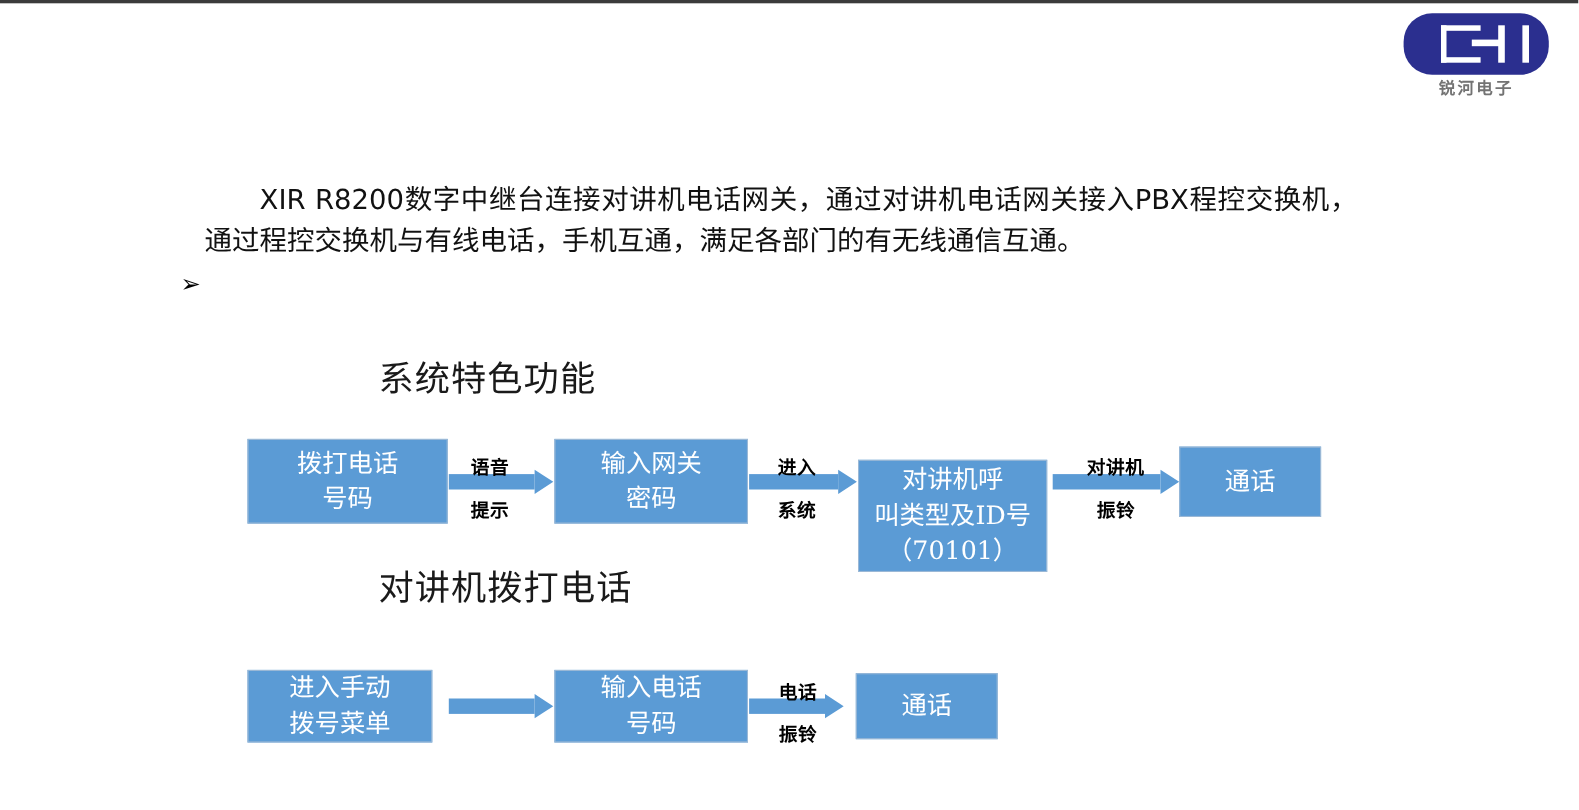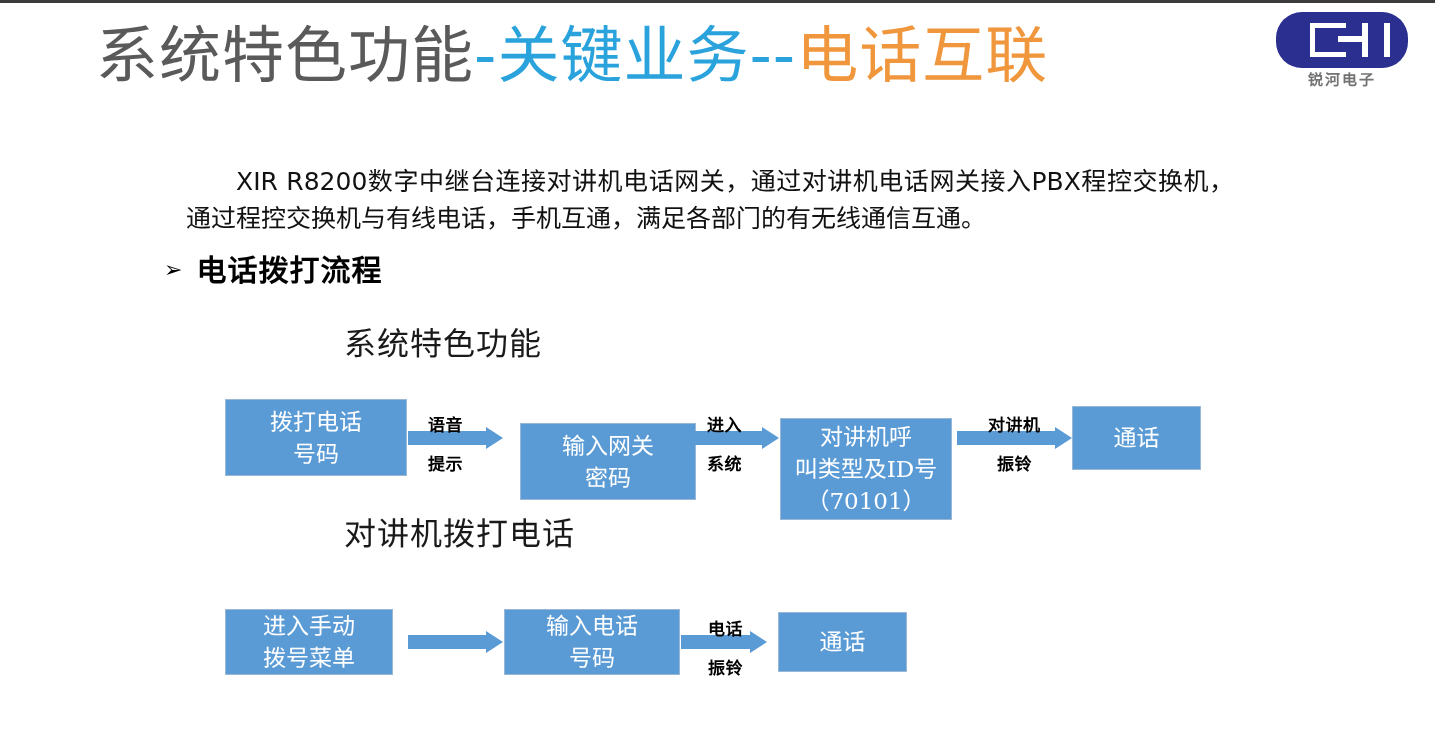--- a/index.html
+++ b/index.html
@@ -209,56 +209,54 @@
     letter-spacing: 0.5px;
   }
 </style>
 </head>
 <body>
 
 <div class="slide">
 
   <div class="top-rule"></div>
 
-  <div class="title"><span class="seg-gray">系统特色功能</span><span class="seg-blue">-关键业务--</span><span class="seg-orange">电话互联</span></div>
 
   <div class="logo">
     <div class="logo-mark">
       <div class="logo-c"></div>
       <div class="logo-h-bar"></div>
       <div class="logo-i"></div>
       <div class="logo-i2"></div>
     </div>
     <div class="logo-text">锐河电子</div>
   </div>
 
   <div class="body-para">XIR R8200数字中继台连接对讲机电话网关，通过对讲机电话网关接入PBX程控交换机，通过程控交换机与有线电话，手机互通，满足各部门的有无线通信互通。</div>
 
   <div class="bullet-head">
     <span class="bullet-marker">➢</span>
-    <span class="bullet-text">电话拨打流程</span>
   </div>
 
   <div class="flow-heading" id="flow1-heading">系统特色功能</div>
 
   <div class="flow-box" style="left:225px; top:399px; width:182px; height:77px;">
     <div>
       <span class="bx-line">拨打电话</span>
       <span class="bx-line">号码</span>
     </div>
   </div>
 
   <div class="arrow" style="left:408px; top:427px; width:95px;">
     <div class="shaft" style="width:78px;"></div>
     <div class="head" style="left:78px;"></div>
   </div>
   <div class="arrow-label" style="left:428px; top:411px;">语音</div>
   <div class="arrow-label" style="left:428px; top:450px;">提示</div>
 
-  <div class="flow-box" style="left:504px; top:423px; width:176px; height:77px;margin-left:16px;">
+  <div class="flow-box" style="left:504px; top:399px; width:176px; height:77px;">
     <div>
       <span class="bx-line">输入网关</span>
       <span class="bx-line">密码</span>
     </div>
   </div>
 
   <div class="arrow" style="left:681px; top:427px; width:98px;">
     <div class="shaft" style="width:81px;"></div>
     <div class="head" style="left:81px;"></div>
   </div>

